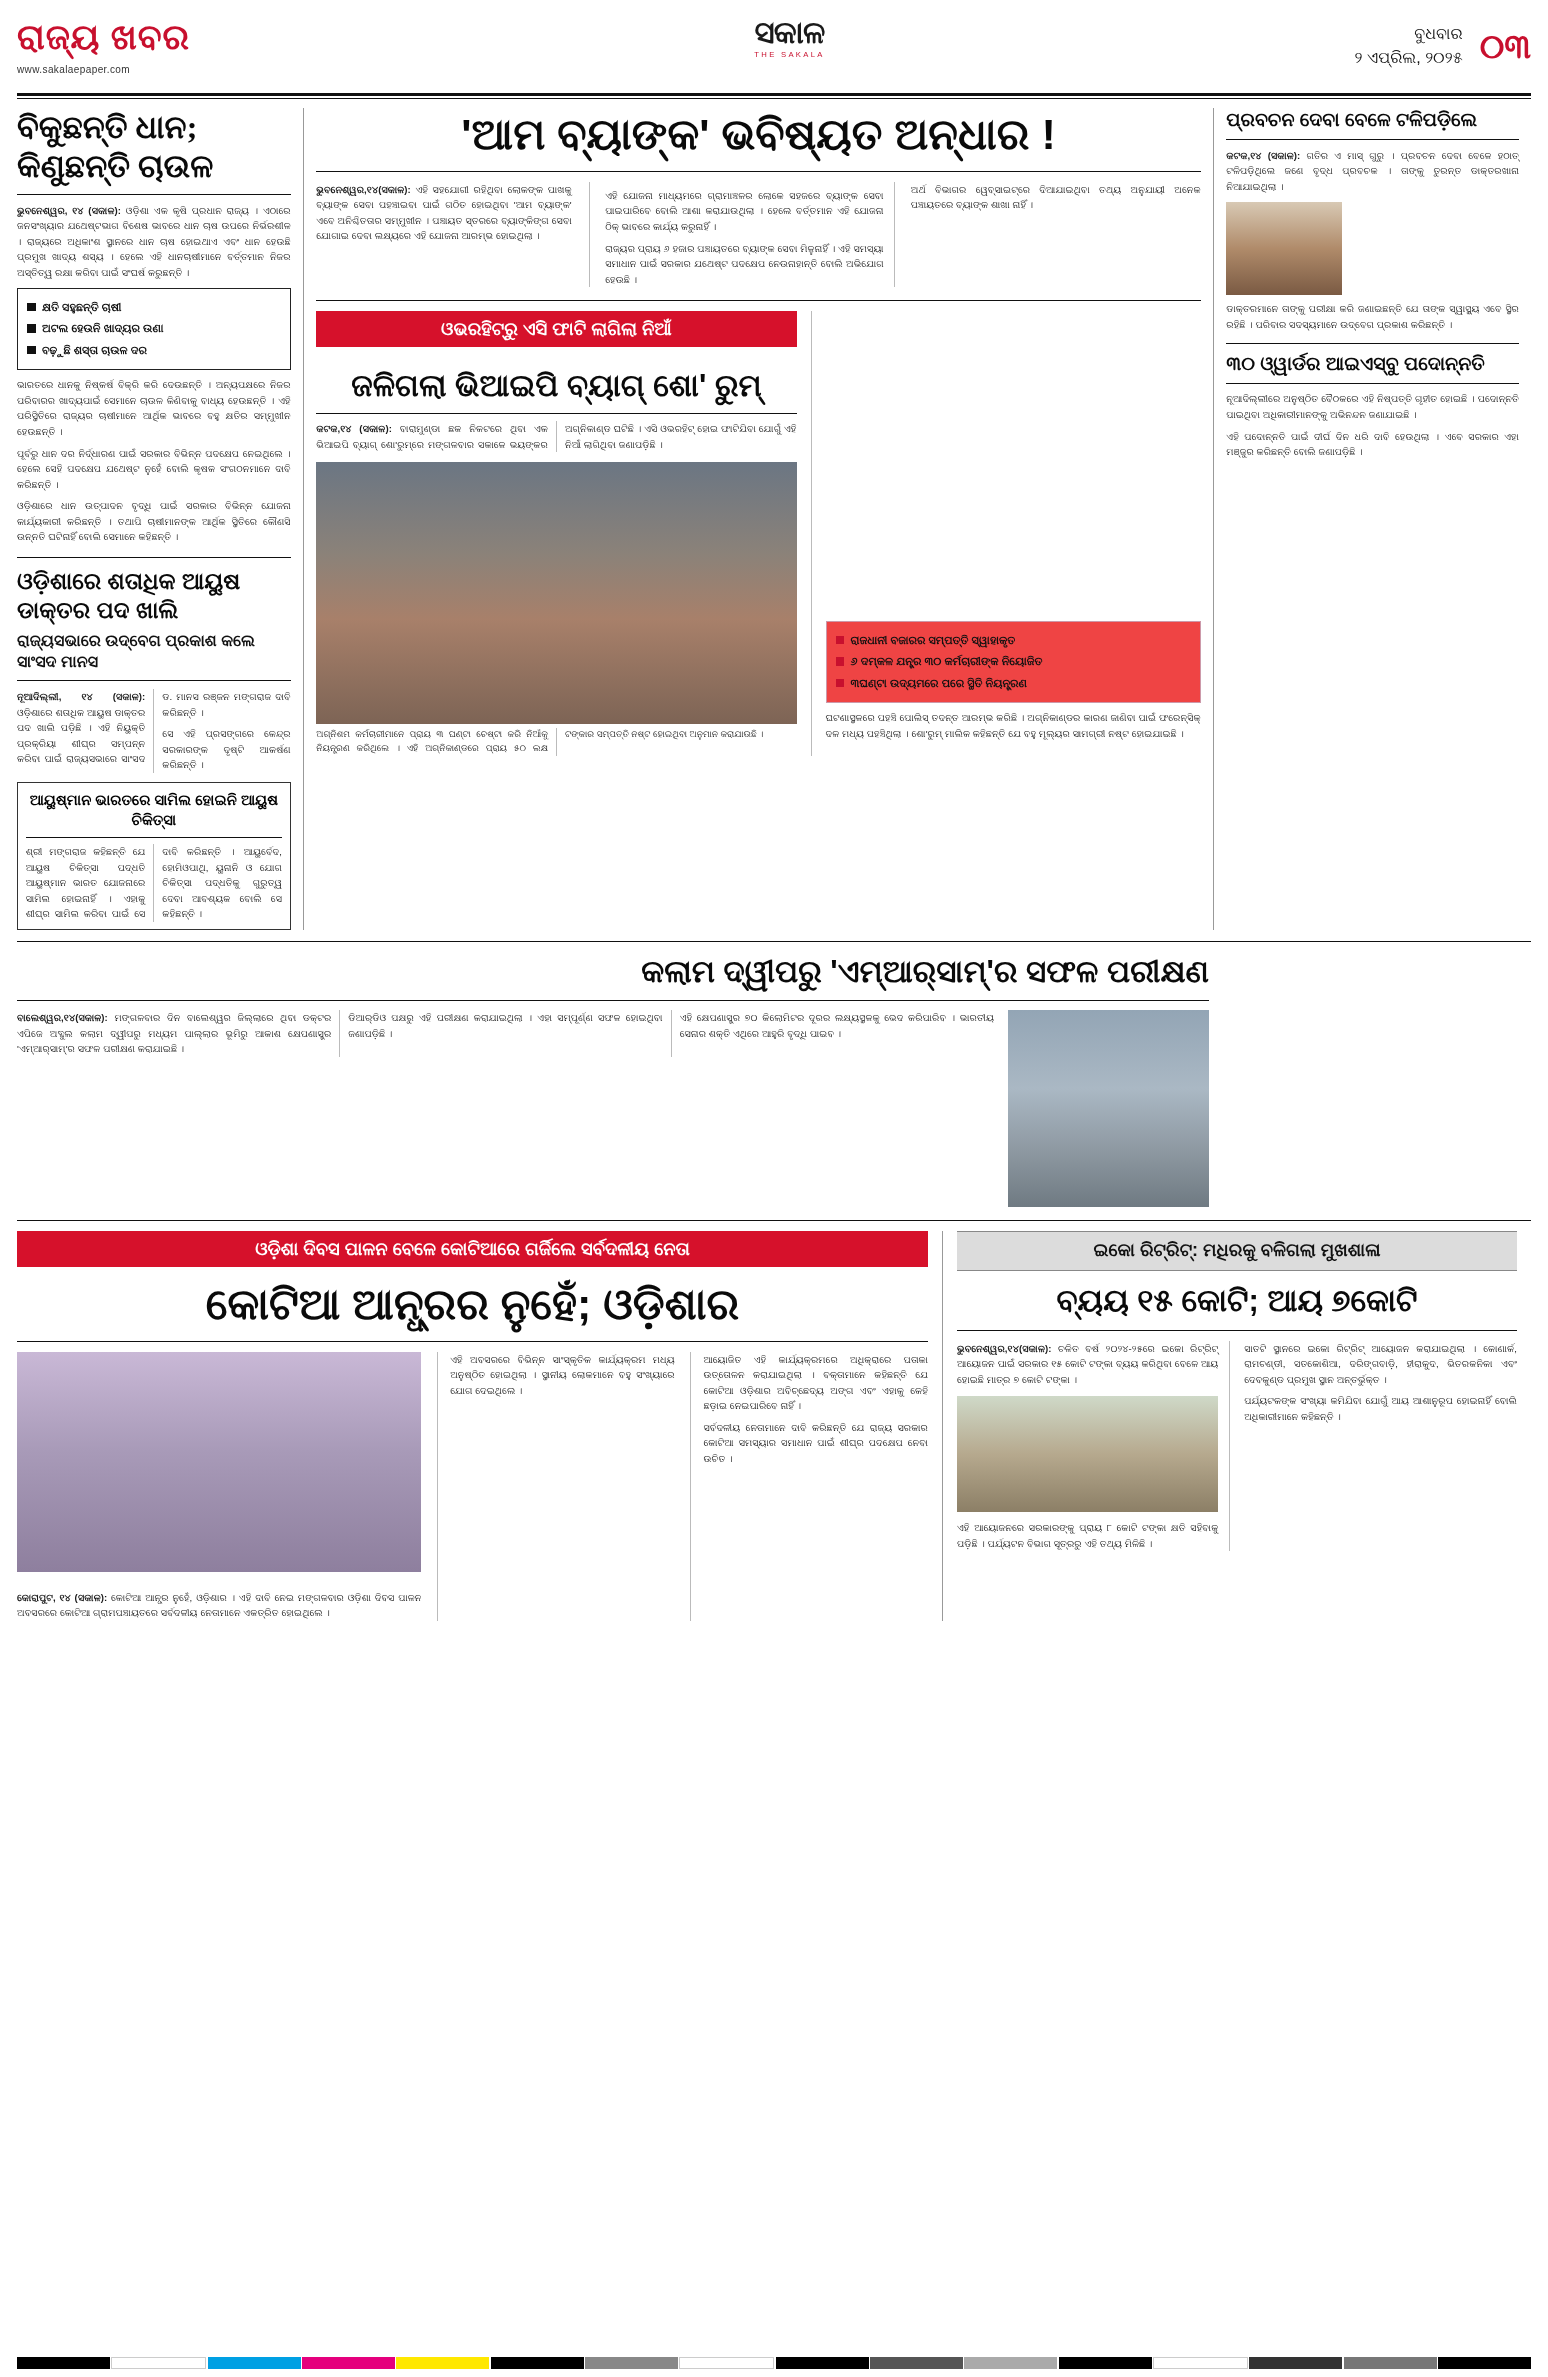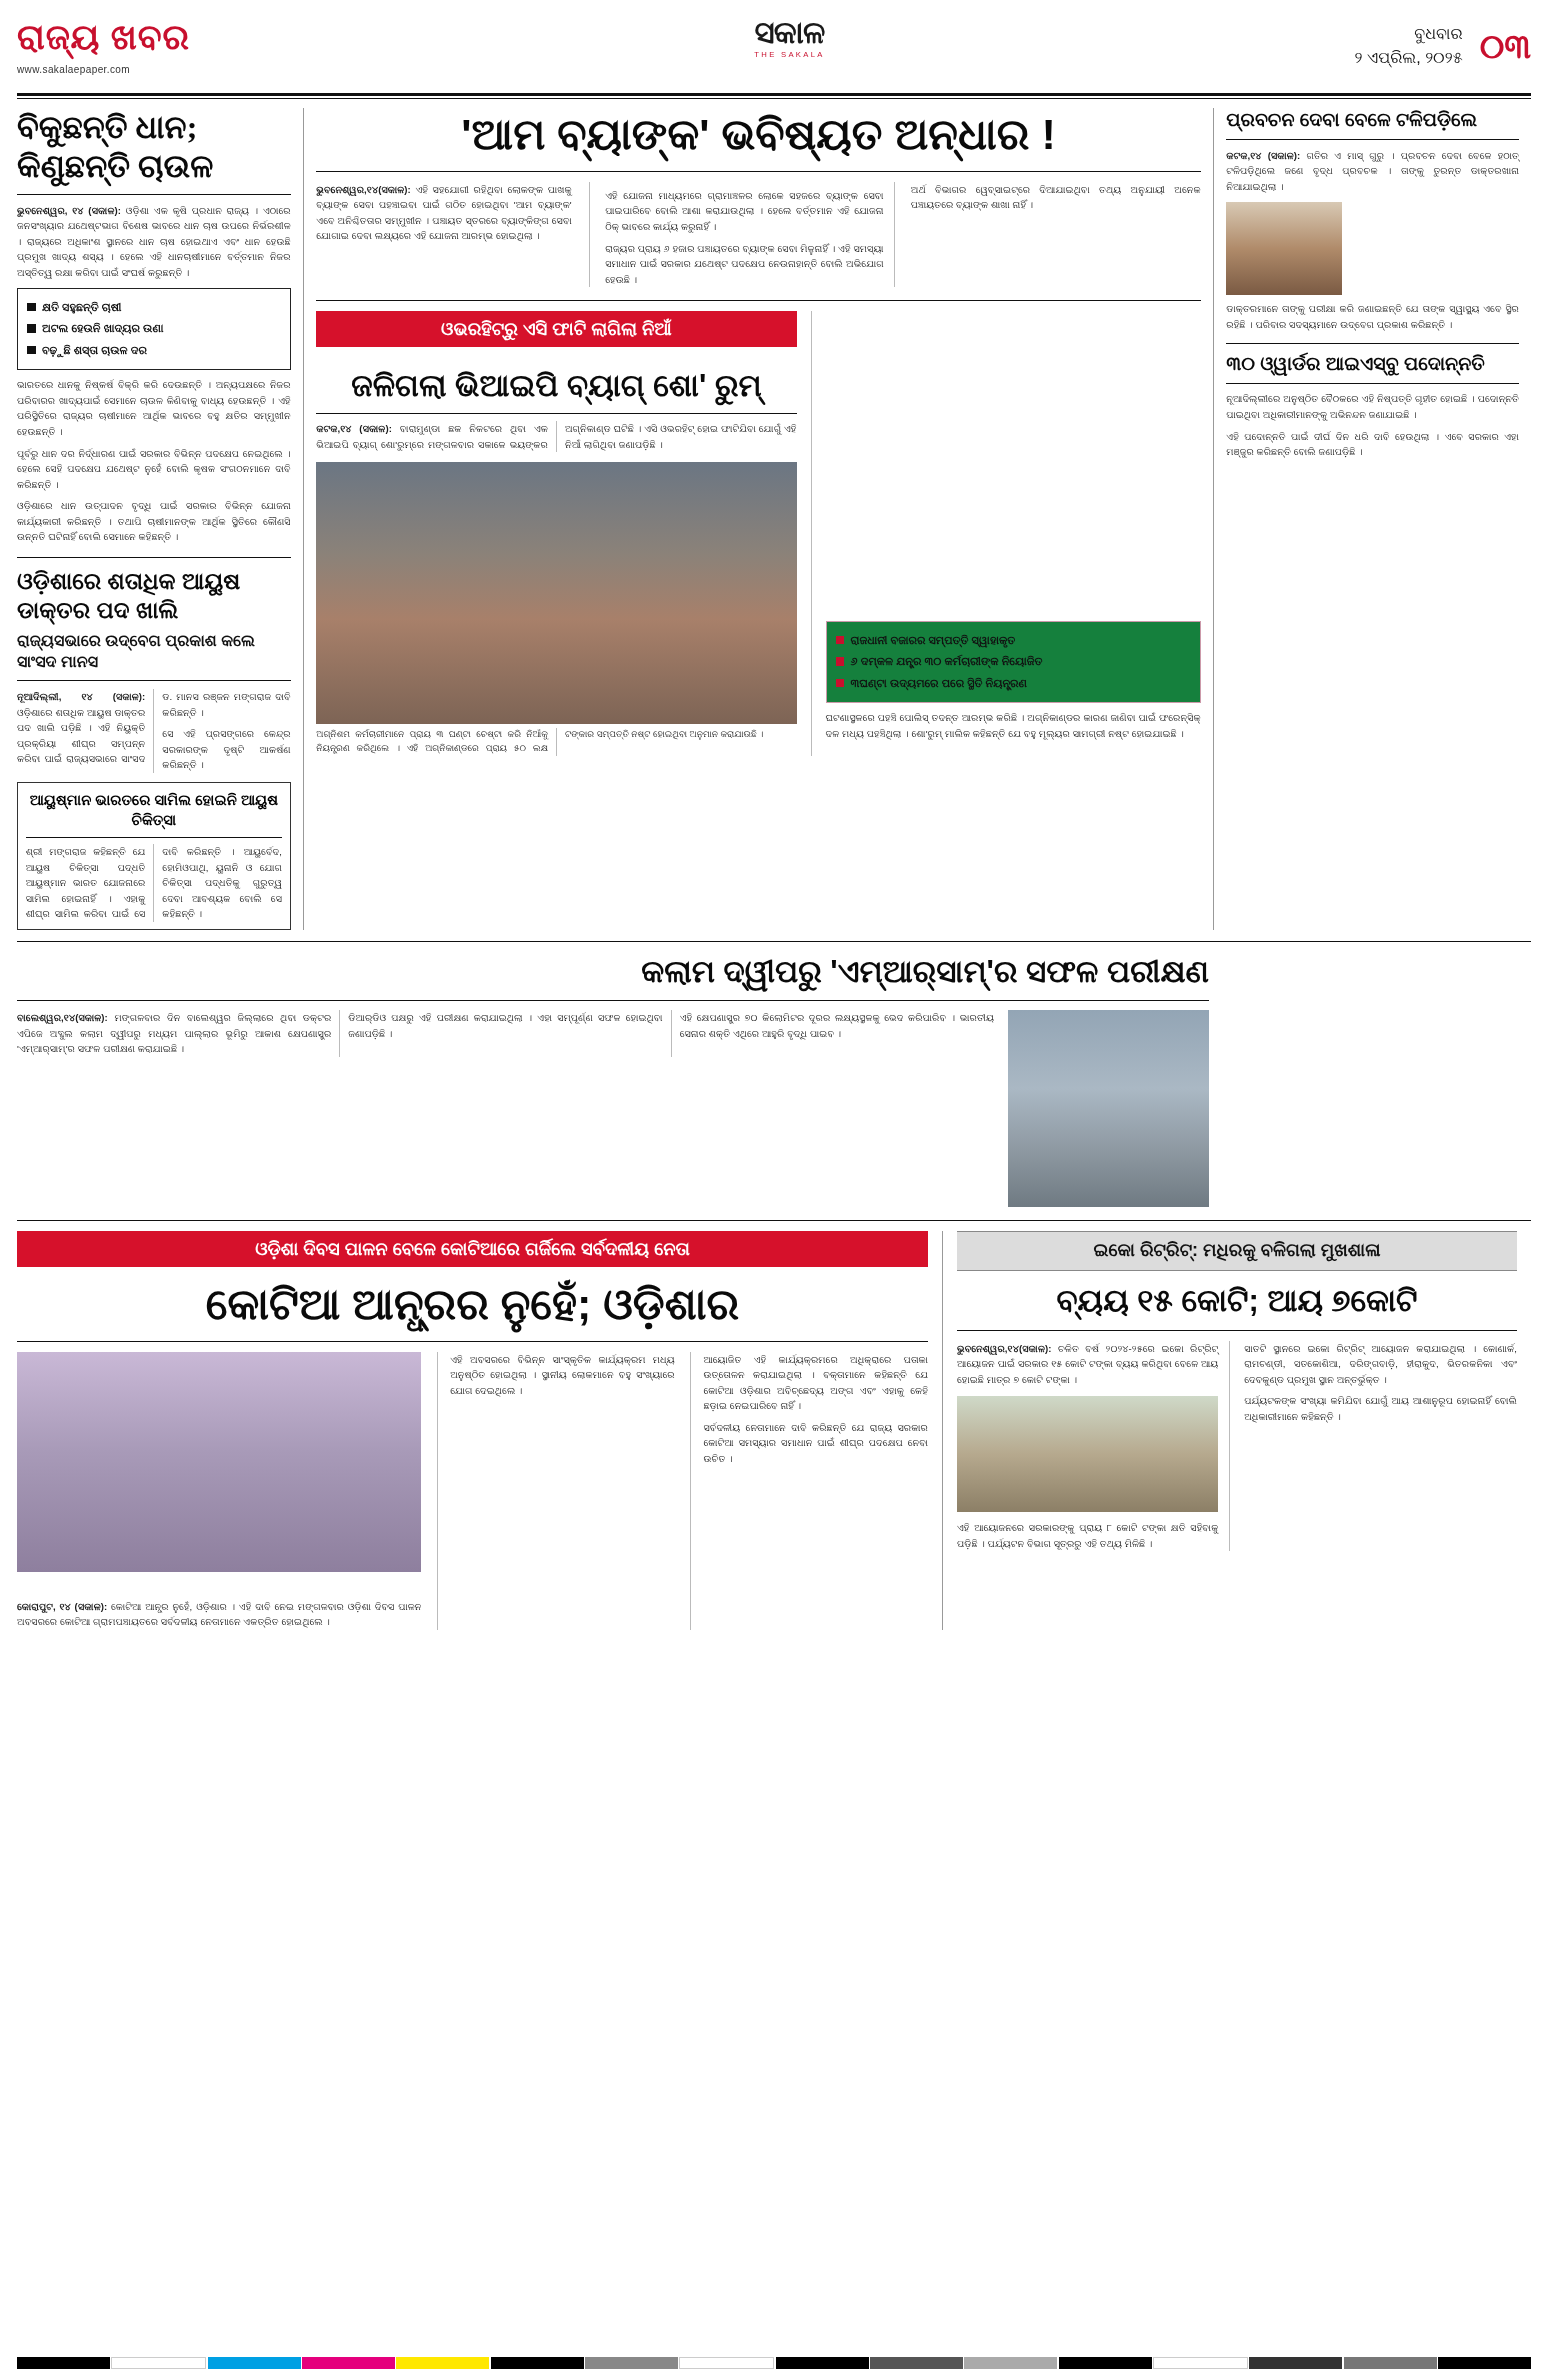--- a/index.html
+++ b/index.html
@@ -107,21 +107,21 @@
     text-align: justify;
     letter-spacing: 0.1px;
   }
   .byline { font-weight: bold; }
 
   .bullet-box {
     border: 0.8px solid #222;
     padding: 7.7px 9.3px;
     margin: 7.7px 0;
   }
-  .bullet-box.pink { background: #15803d; border-color: #c9a; }
+  .bullet-box.pink { background: #ef4444; border-color: #c9a; }
   .bullet-row {
     display: flex;
     align-items: flex-start;
     gap: 6.2px;
     font-size: 11.2px;
     font-weight: bold;
     line-height: 1.5;
     padding: 2.3px 0;
     color: #111;
   }
@@ -411,21 +411,21 @@
   <div class="bottom-section">
 
     <div class="bl">
       <div class="redbar">ଓଡ଼ିଶା ଦିବସ ପାଳନ ବେଳେ କୋଟିଆରେ ଗର୍ଜିଲେ ସର୍ବଦଳୀୟ ନେତା</div>
       <div class="headline h-xl" style="text-align:center; margin-top:10.8px;">କୋଟିଆ ଆନ୍ଧ୍ରର ନୁହେଁ; ଓଡ଼ିଶାର</div>
       <div class="hrule2" style="margin:10.8px 0 9.3px;"></div>
 
       <div style="display:flex; gap:15.4px;">
         <div style="width:46%;">
           <div class="photo stage-photo" style="height:220px;"></div>
-          <div class="body-text" style="margin-top:27px;">
+          <div class="body-text" style="margin-top:18px;">
             <span class="byline">କୋରାପୁଟ, ୧୪ (ସକାଳ):</span>
             <span>କୋଟିଆ ଆନ୍ଧ୍ର ନୁହେଁ, ଓଡ଼ିଶାର । ଏହି ଦାବି ନେଇ ମଙ୍ଗଳବାର ଓଡ଼ିଶା ଦିବସ ପାଳନ ଅବସରରେ କୋଟିଆ ଗ୍ରାମପଞ୍ଚାୟତରେ ସର୍ବଦଳୀୟ ନେତାମାନେ ଏକତ୍ରିତ ହୋଇଥିଲେ ।</span>
           </div>
         </div>
         <div style="width:27%; border-left:0.8px solid #bbb; padding-left:12.3px;">
           <div class="body-text">ଏହି ଅବସରରେ ବିଭିନ୍ନ ସାଂସ୍କୃତିକ କାର୍ଯ୍ୟକ୍ରମ ମଧ୍ୟ ଅନୁଷ୍ଠିତ ହୋଇଥିଲା । ସ୍ଥାନୀୟ ଲୋକମାନେ ବହୁ ସଂଖ୍ୟାରେ ଯୋଗ ଦେଇଥିଲେ ।</div>
         </div>
         <div style="width:27%; border-left:0.8px solid #bbb; padding-left:12.3px;">
           <div class="body-text" style="margin-bottom:6.2px;">ଆୟୋଜିତ ଏହି କାର୍ଯ୍ୟକ୍ରମରେ ଅଧିକ୍ରାରେ ପତାକା ଉତ୍ତୋଳନ କରାଯାଇଥିଲା । ବକ୍ତାମାନେ କହିଛନ୍ତି ଯେ କୋଟିଆ ଓଡ଼ିଶାର ଅବିଚ୍ଛେଦ୍ୟ ଅଙ୍ଗ ଏବଂ ଏହାକୁ କେହି ଛଡ଼ାଇ ନେଇପାରିବେ ନାହିଁ ।</div>
           <div class="body-text">ସର୍ବଦଳୀୟ ନେତାମାନେ ଦାବି କରିଛନ୍ତି ଯେ ରାଜ୍ୟ ସରକାର କୋଟିଆ ସମସ୍ୟାର ସମାଧାନ ପାଇଁ ଶୀଘ୍ର ପଦକ୍ଷେପ ନେବା ଉଚିତ ।</div>

